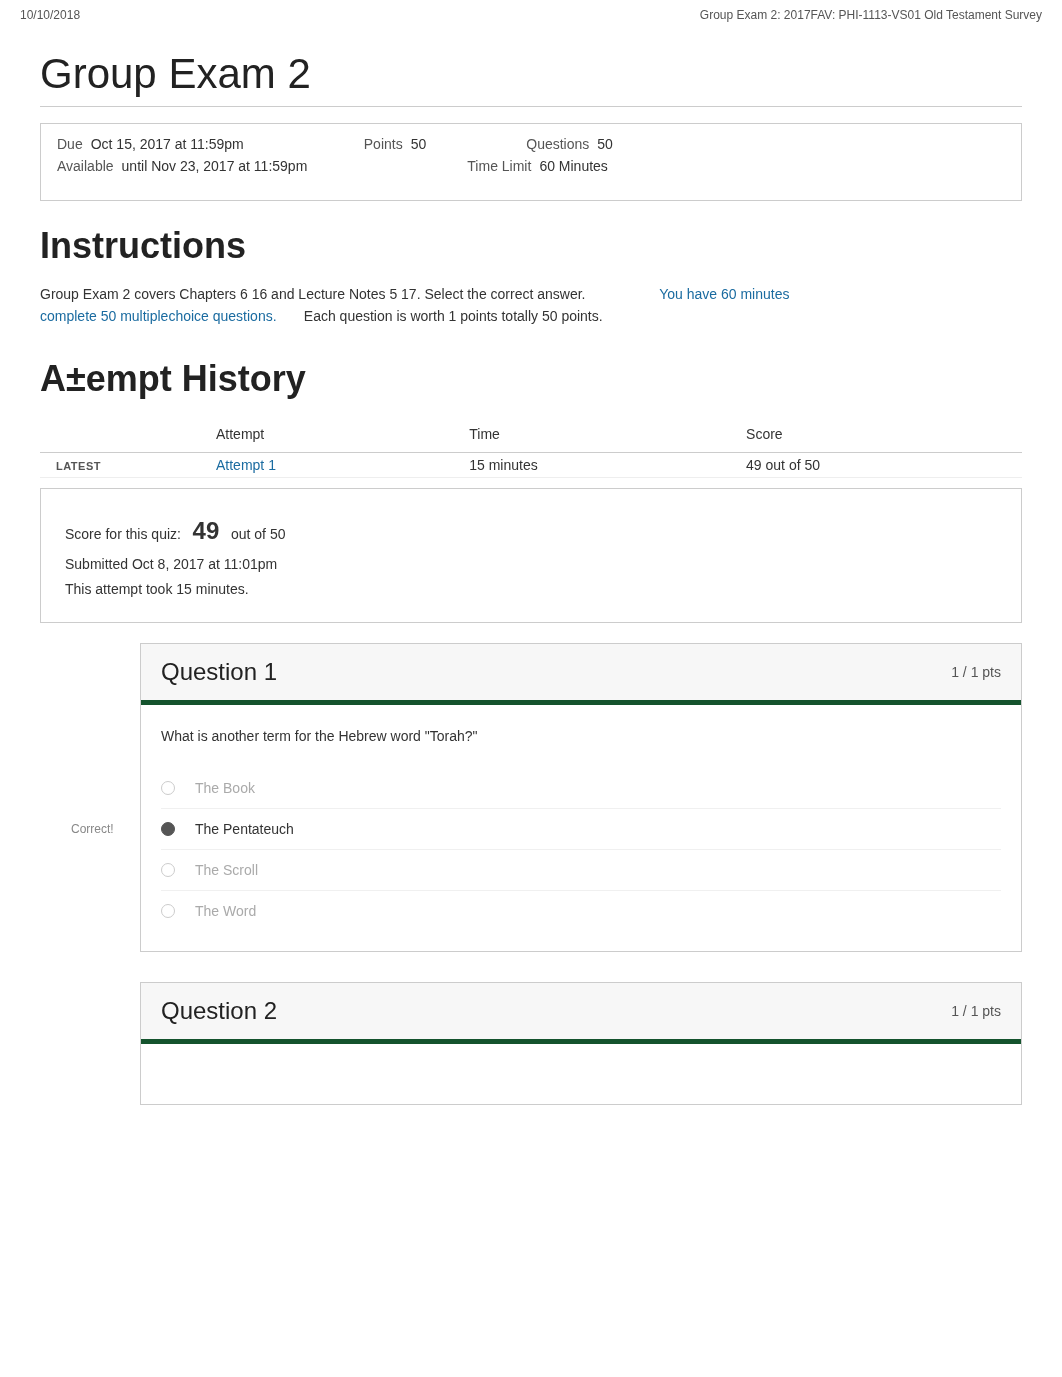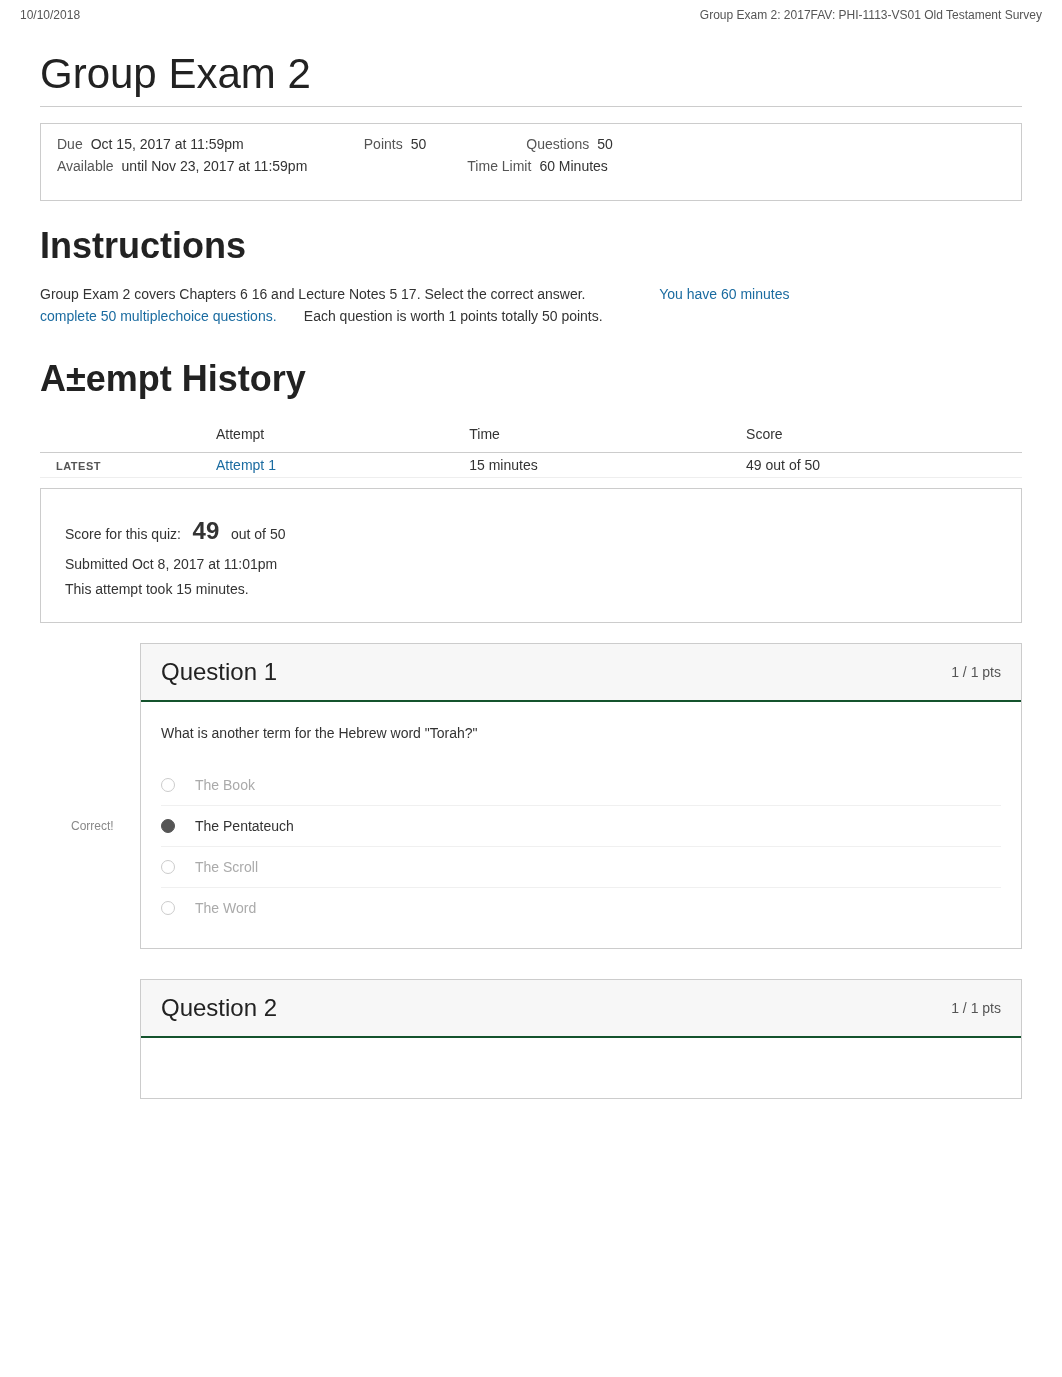--- a/index.html
+++ b/index.html
@@ -112,21 +112,21 @@
       border: 1px solid #ccc;
       margin-bottom: 30px;
       background: #fff;
     }
     .question-header {
       display: flex;
       justify-content: space-between;
       align-items: center;
       padding: 14px 20px;
       background: #f7f7f7;
-      border-bottom: 2px solid #14532d;
+      border-bottom: 5px solid #14532d;
     }
     .question-title {
       font-size: 24px;
       font-weight: normal;
       color: #222;
     }
     .question-pts {
       font-size: 14px;
       color: #555;
     }

